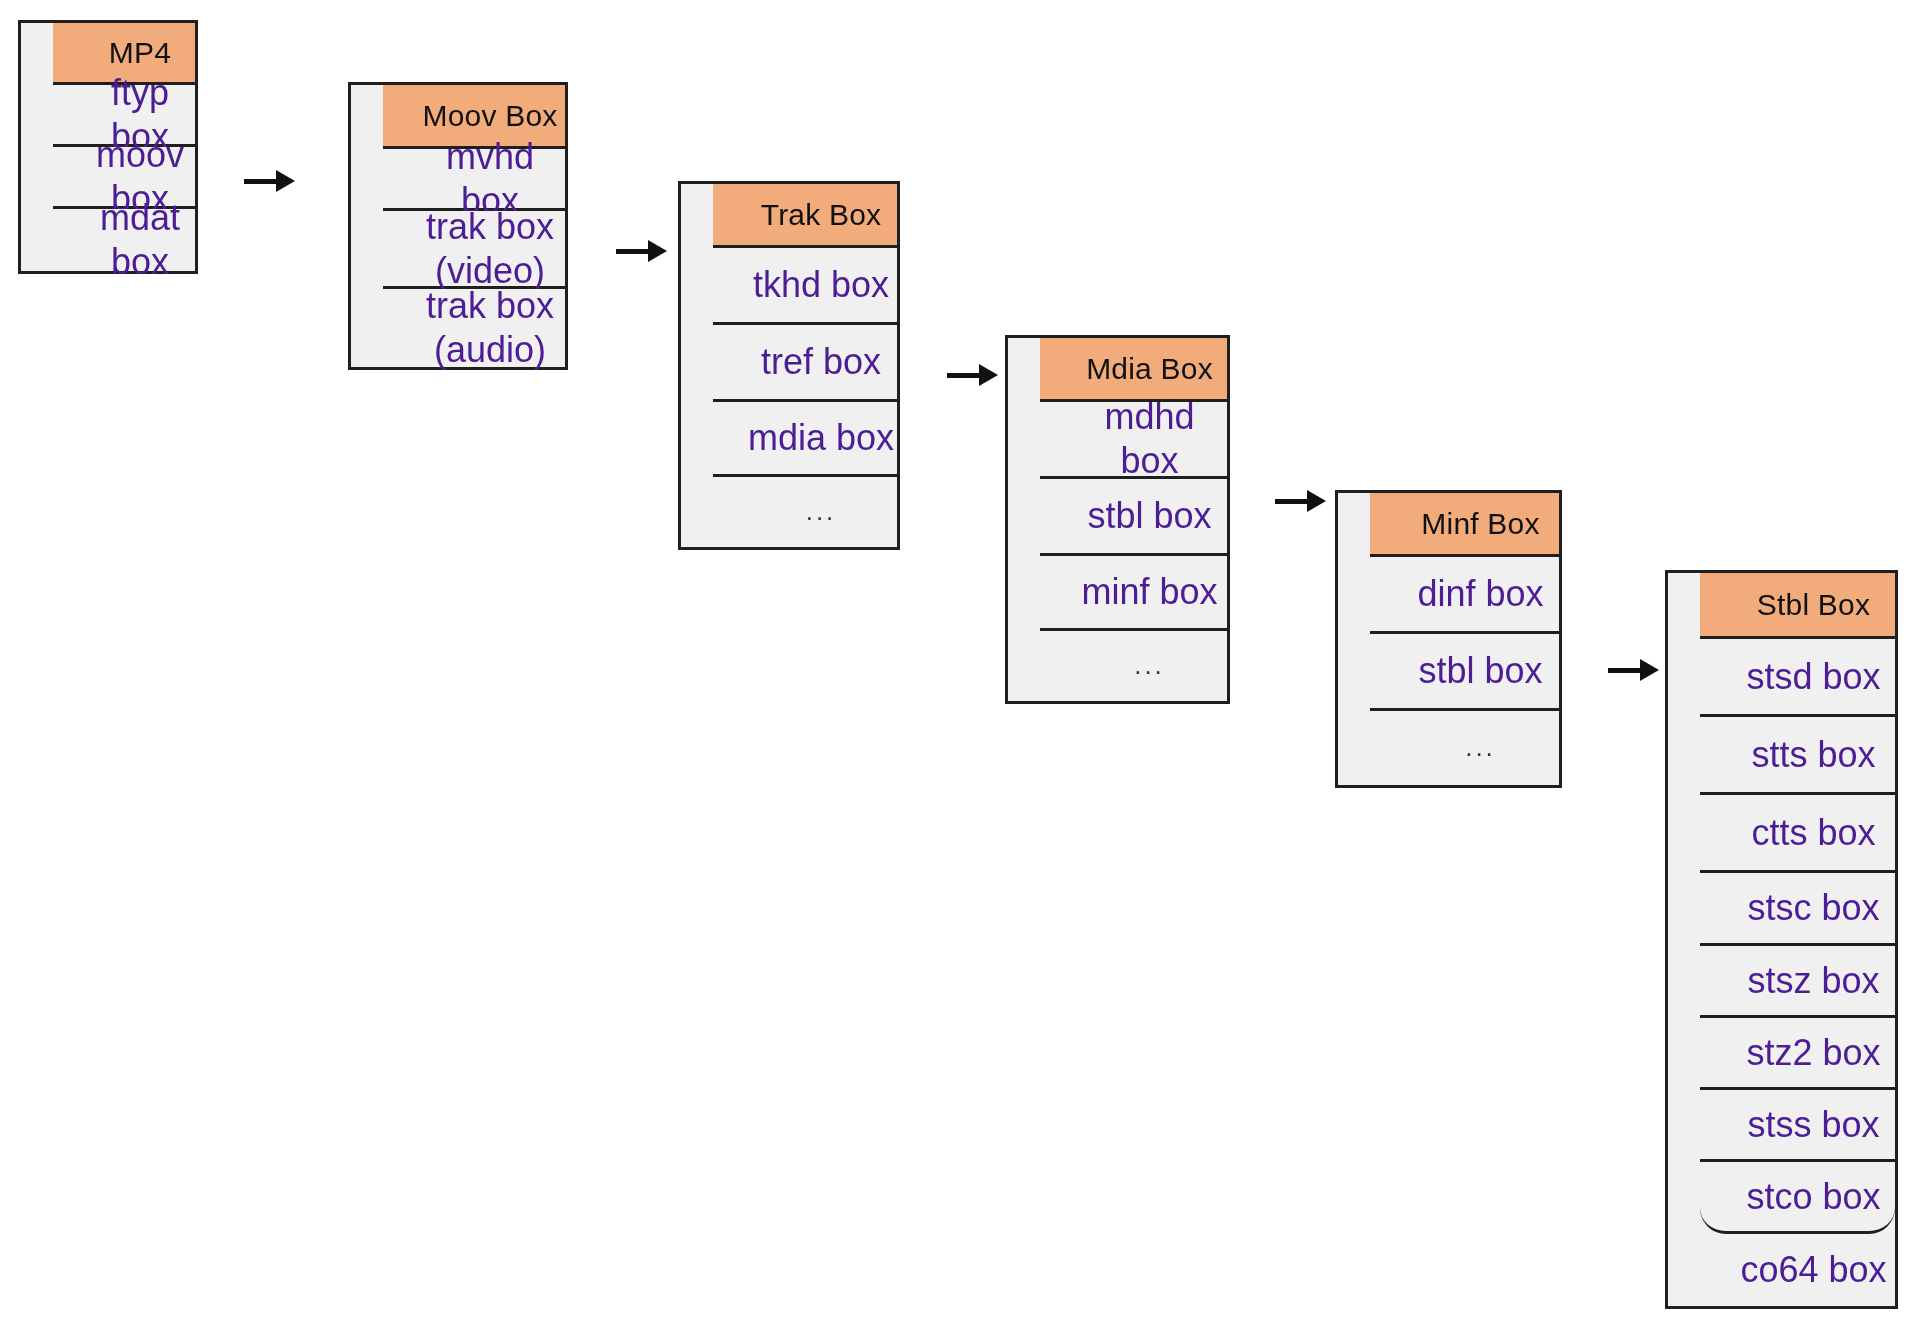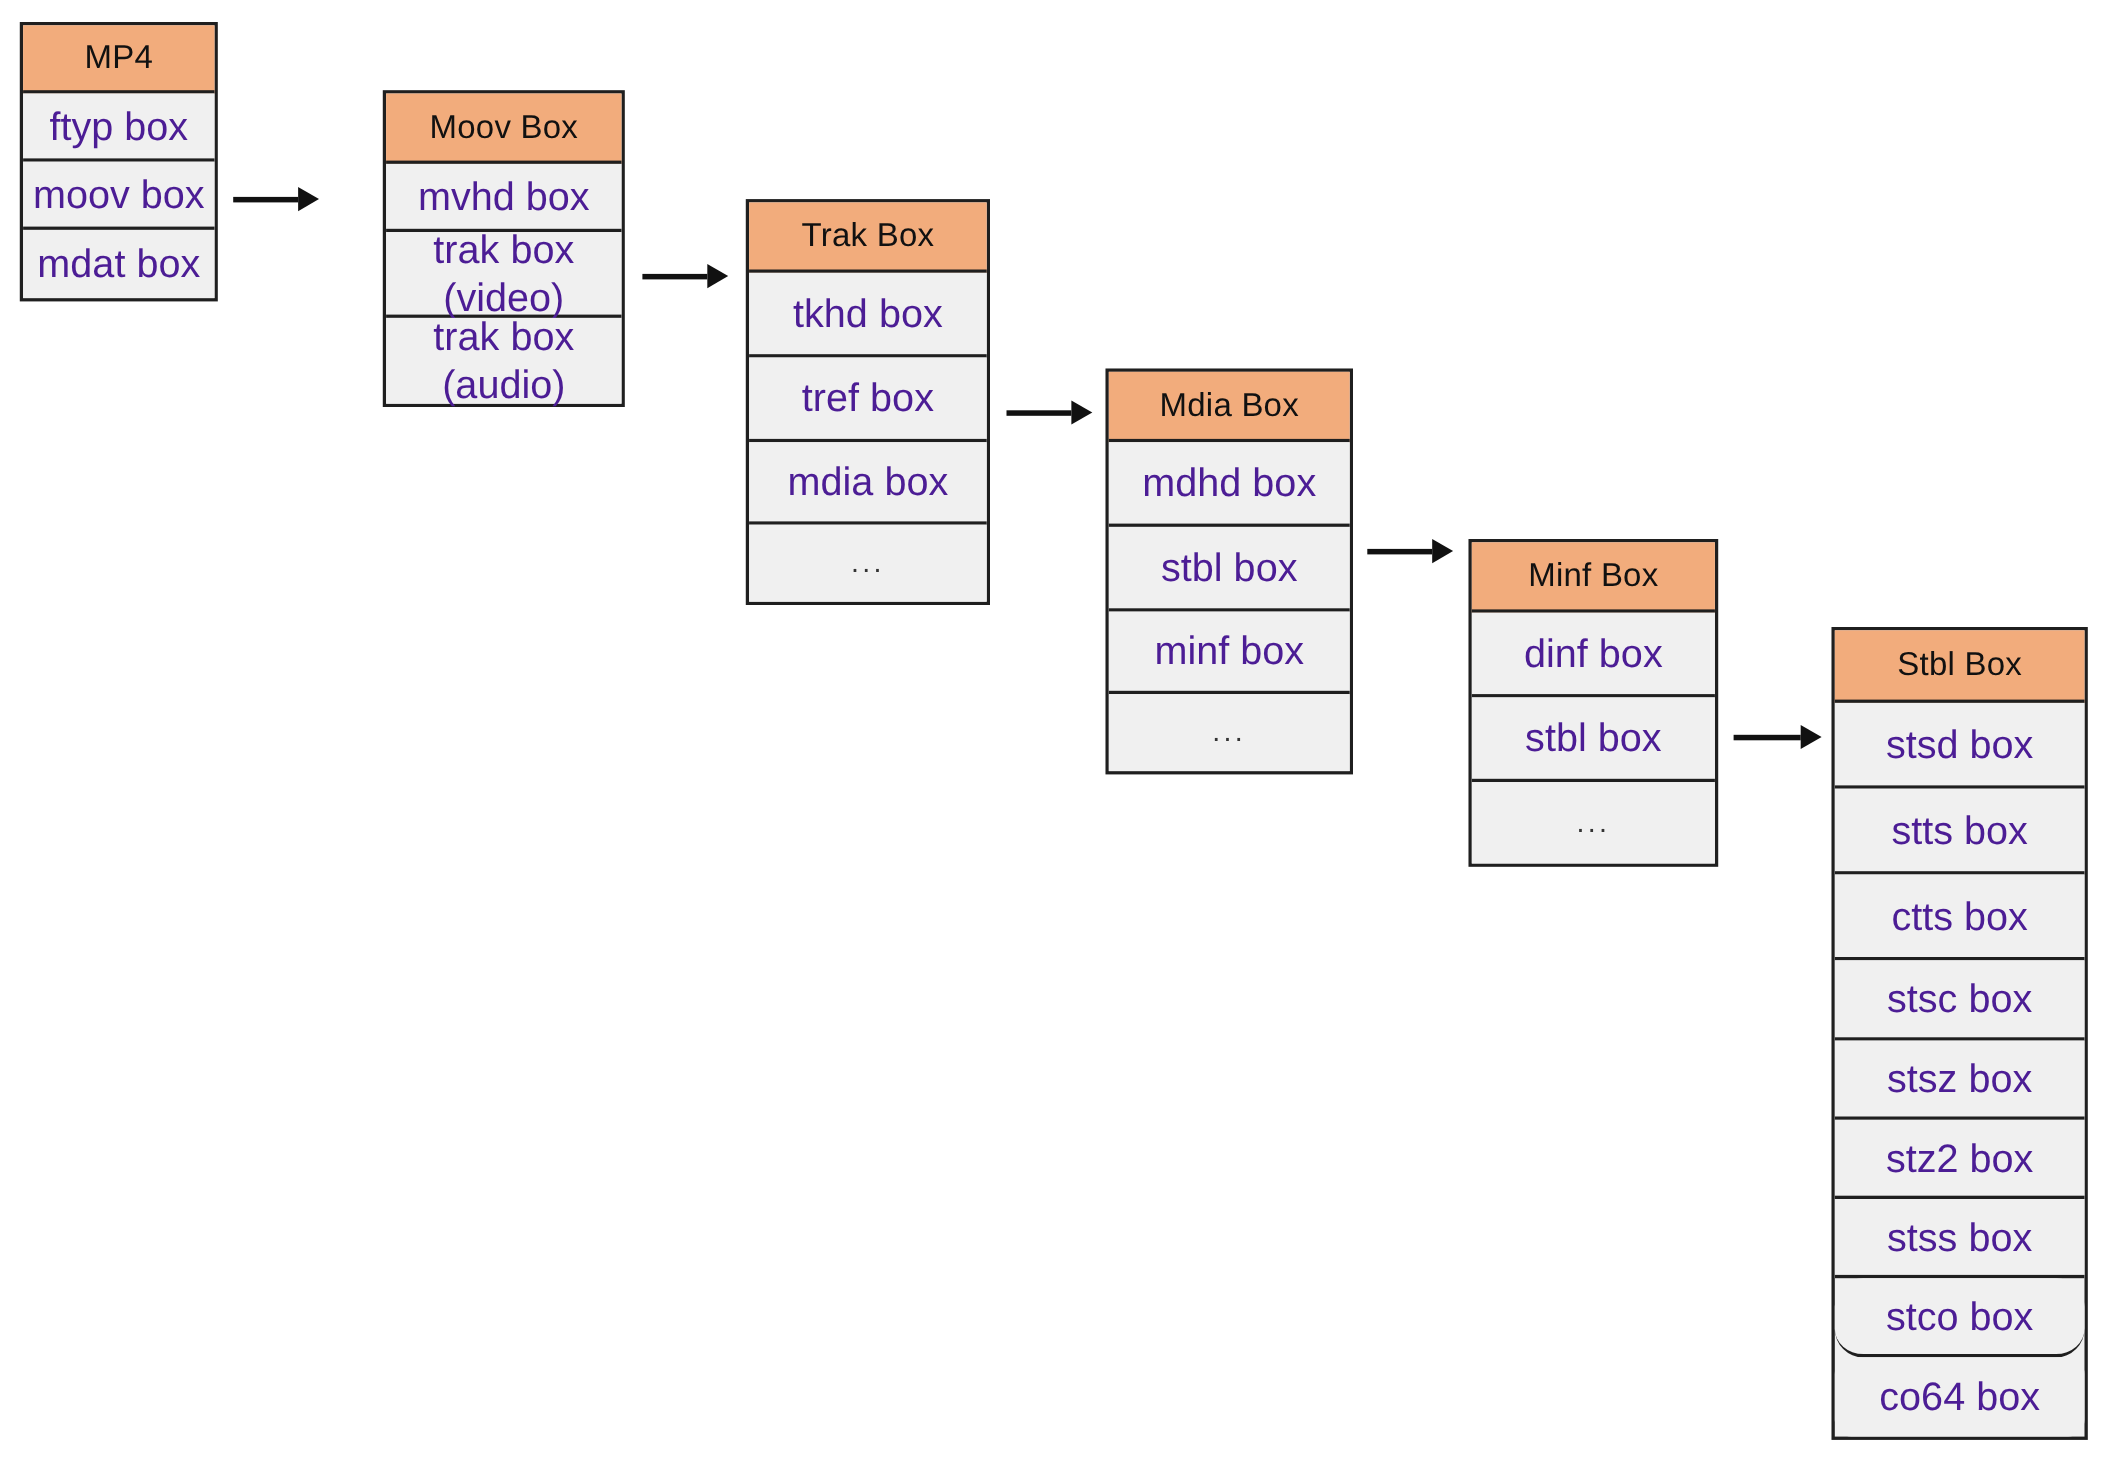--- a/index.html
+++ b/index.html
@@ -1,16 +1,16 @@
 <!DOCTYPE html>
 <html><head>
 <meta charset="utf-8">
 <title>MP4 Box Structure Diagram</title>
 <style>
-  * { box-sizing: border-box; }
+  * { box-sizing: border-box; padding-left: 32px; }
   html, body {
     margin: 0;
     padding: 0;
     background: #ffffff;
   }
   body {
     width: 1920px;
     height: 1333px;
     position: relative;
     overflow: hidden;

